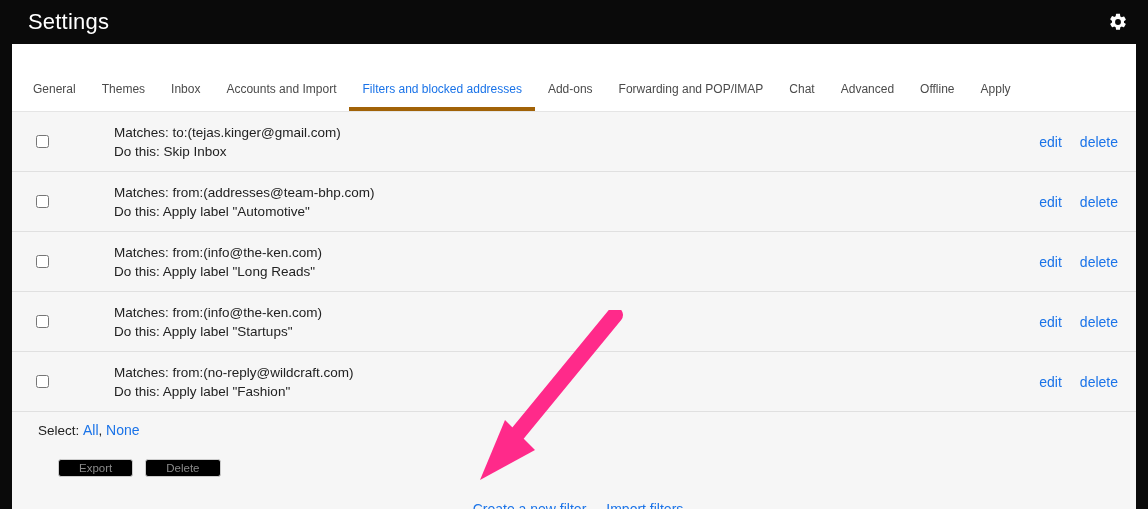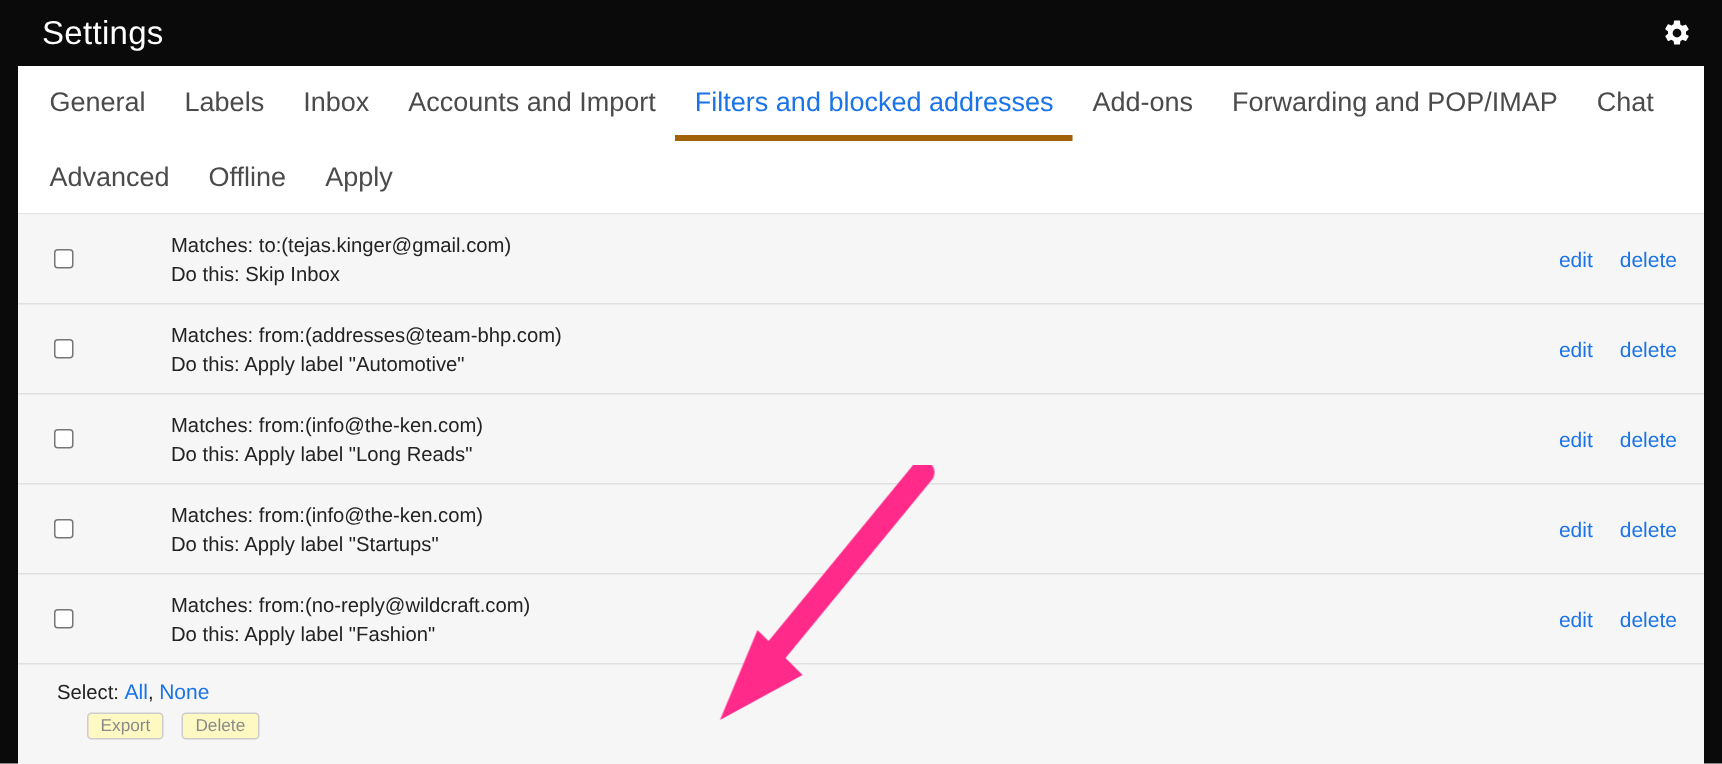--- a/index.html
+++ b/index.html
@@ -40,24 +40,25 @@
   }
   .tabs {
     display: flex;
     flex-wrap: wrap;
     gap: 0;
     padding: 0 8px;
     border-bottom: 0;
   }
   .tab {
     color: #4b4b4b;
-    font-size: 18px;
+    font-size: 12px;
     padding: 14px 13px 13px 13px;
     cursor: pointer;
     white-space: nowrap;
+    margin-top: 24px;
   }
   .tab.active {
     color: #1a73e8;
     border-bottom: 4px solid #a16207;
     padding-bottom: 11px;
   }
   .filters-body {
     background: #f6f6f6;
     flex: 1;
     overflow: auto;
@@ -98,34 +99,34 @@
     color: #1a73e8;
     cursor: pointer;
     font-size: 14px;
   }
   .bottom-section {
     padding: 10px 18px 10px 26px;
     color: #222;
     font-size: 13.5px;
   }
   .select-row {
-    margin-bottom: 6px;
+    margin-bottom: 21px;
   }
   .btn-row {
     display: flex;
     gap: 12px;
     margin-left: 20px;
   }
   .small-btn {
     font-size: 11.5px;
     color: #8a8a8a;
-    background: #fef9c3;
+    background: #000000;
     border: 1px solid #ccc;
     border-radius: 3px;
-    padding: 2px 8px;
+    padding: 2px 20px;
     cursor: default;
   }
   .create-row {
     display: flex;
     justify-content: center;
     gap: 20px;
     padding: 24px 0 6px 0;
     font-size: 14px;
   }
   
@@ -147,21 +148,21 @@
   <div class="gear">
     <svg width="20" height="20" viewBox="0 0 24 24" fill="currentColor">
       <path d="M19.14,12.94a7.07,7.07,0,0,0,.05-.94,7.07,7.07,0,0,0-.05-.94l2.03-1.58a.5.5,0,0,0,.12-.64l-1.92-3.32a.5.5,0,0,0-.6-.22l-2.39.96a7.22,7.22,0,0,0-1.62-.94l-.36-2.54A.5.5,0,0,0,13.9,2H10.1a.5.5,0,0,0-.49.42L9.25,4.96a7.22,7.22,0,0,0-1.62.94l-2.39-.96a.5.5,0,0,0-.6.22L2.72,8.48a.5.5,0,0,0,.12.64l2.03,1.58a7.07,7.07,0,0,0-.05.94,7.07,7.07,0,0,0,.05.94L2.84,14.16a.5.5,0,0,0-.12.64l1.92,3.32a.5.5,0,0,0,.6.22l2.39-.96a7.22,7.22,0,0,0,1.62.94l.36,2.54a.5.5,0,0,0,.49.42h3.8a.5.5,0,0,0,.49-.42l.36-2.54a7.22,7.22,0,0,0,1.62-.94l2.39.96a.5.5,0,0,0,.6-.22l1.92-3.32a.5.5,0,0,0-.12-.64ZM12,15.5A3.5,3.5,0,1,1,15.5,12,3.5,3.5,0,0,1,12,15.5Z"></path>
     </svg>
   </div>
 </div>
 
 <div class="panel">
   <div class="tabs">
     <div class="tab">General</div>
-    <div class="tab">Labels</div>
+    <div class="tab">Themes</div>
     <div class="tab">Inbox</div>
     <div class="tab">Accounts and Import</div>
     <div class="tab active">Filters and blocked addresses</div>
     <div class="tab">Add-ons</div>
     <div class="tab">Forwarding and POP/IMAP</div>
     <div class="tab">Chat</div>
     <div class="tab">Advanced</div>
     <div class="tab">Offline</div>
     <div class="tab">Apply</div>
   </div>

